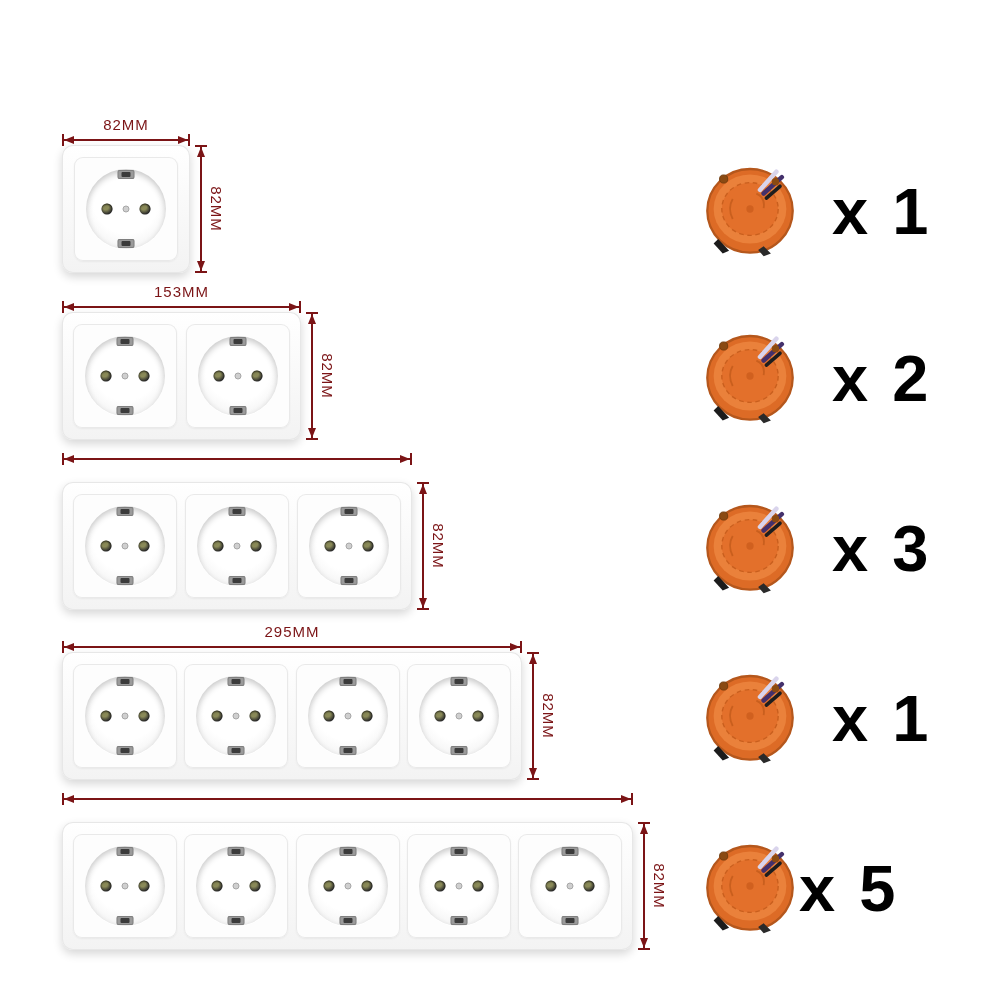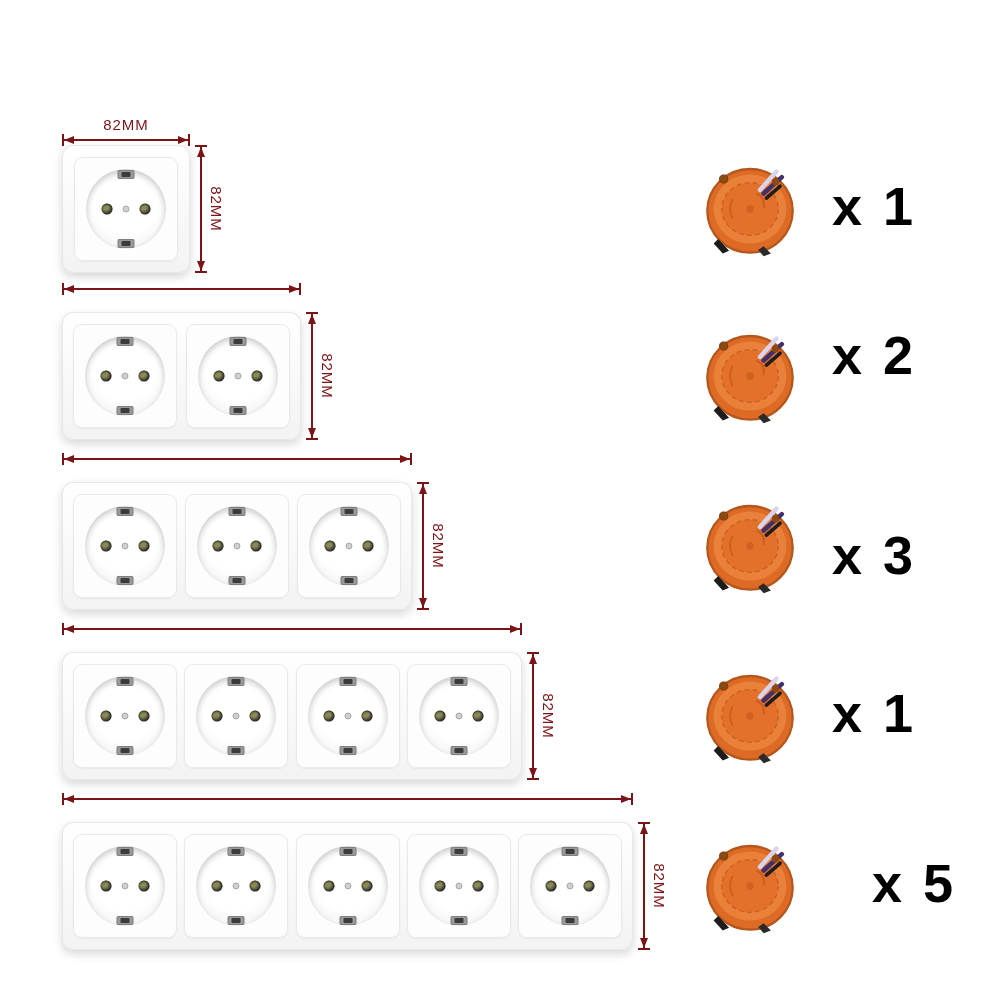--- a/index.html
+++ b/index.html
@@ -42,21 +42,21 @@
   .hr{left:calc(50% + 19px);transform:translate(-50%,-50%);}
   .center-dot{position:absolute;left:50%;top:50%;transform:translate(-50%,-50%);
               width:7px;height:7px;border-radius:50%;background:#cfcfcf;border:1px solid #a7a7a7;box-sizing:border-box;}
   .clip{position:absolute;left:50%;transform:translateX(-50%);width:17px;height:9px;background:#9a9a9a;border-radius:2px;
         box-shadow:inset 0 0 0 1px #7f7f7f;}
   .clip::after{content:"";position:absolute;left:4px;top:2px;width:9px;height:5px;background:#3b3b3b;border-radius:1px;}
   .clip.top{top:1px;} .clip.bottom{bottom:1px;}
 
   
   .jbox{position:absolute;width:100px;height:100px;}
-  .qty{position:absolute;color:#000;font-weight:900;font-size:54px;letter-spacing:3px;
+  .qty{position:absolute;color:#000;font-weight:900;font-size:65px;letter-spacing:3px;
        font-family:"Liberation Sans",sans-serif;line-height:1;}
 </style>
 </head>
 <body>
 
 <div class="stage">
 
   <section>
     <div class="dim-w" style="left:62px;top:116px;width:128px">
       <div class="dim-label">82MM</div>
@@ -102,20 +102,21 @@
         <circle cx="83" cy="25" r="4" fill="#8a4a12"></circle>
         <polygon points="20,88 32,101 25,104 15,93" fill="#1c1c1c"></polygon>
         <polygon points="70,96 78,104 70,107 64,100" fill="#2a2a2a"></polygon>
       </svg>
     </div>
     <div class="qty" style="left:832px;top:179px">x 1</div>
   </section>
 
   <section>
     <div class="dim-w" style="left:62px;top:283px;width:239px">
+      <div class="dim-label">153MM</div>
       <div class="dim-line">
         <span class="dim-tick tl"></span>
         <span class="dim-arr al"></span>
         <span class="dim-arr ar"></span>
         <span class="dim-tick tr"></span>
       </div>
     </div>
     <div class="plate" style="left:62px;top:312px;width:239px;height:128px">
       <div class="socket">
         <div class="recess">
@@ -155,21 +156,21 @@
         <circle cx="55" cy="55" r="4" fill="#d0601f"></circle>
         <path d="M66 34 L84 14" stroke="#d9d4ec" stroke-width="5" stroke-linecap="round"></path>
         <path d="M70 38 L90 20" stroke="#43306b" stroke-width="5" stroke-linecap="round"></path>
         <path d="M73 43 L88 30" stroke="#1e1e1e" stroke-width="4" stroke-linecap="round"></path>
         <circle cx="26" cy="22" r="4.5" fill="#8a4a12" stroke="#6d3a0d"></circle>
         <circle cx="83" cy="25" r="4" fill="#8a4a12"></circle>
         <polygon points="20,88 32,101 25,104 15,93" fill="#1c1c1c"></polygon>
         <polygon points="70,96 78,104 70,107 64,100" fill="#2a2a2a"></polygon>
       </svg>
     </div>
-    <div class="qty" style="left:832px;top:328px">x 2</div>
+    <div class="qty" style="left:832px;top:346px">x 2</div>
   </section>
 
   <section>
     <div class="dim-w" style="left:62px;top:453px;width:350px">
       <div class="dim-line">
         <span class="dim-tick tl"></span>
         <span class="dim-arr al"></span>
         <span class="dim-arr ar"></span>
         <span class="dim-tick tr"></span>
       </div>
@@ -222,25 +223,26 @@
         <circle cx="55" cy="55" r="4" fill="#d0601f"></circle>
         <path d="M66 34 L84 14" stroke="#d9d4ec" stroke-width="5" stroke-linecap="round"></path>
         <path d="M70 38 L90 20" stroke="#43306b" stroke-width="5" stroke-linecap="round"></path>
         <path d="M73 43 L88 30" stroke="#1e1e1e" stroke-width="4" stroke-linecap="round"></path>
         <circle cx="26" cy="22" r="4.5" fill="#8a4a12" stroke="#6d3a0d"></circle>
         <circle cx="83" cy="25" r="4" fill="#8a4a12"></circle>
         <polygon points="20,88 32,101 25,104 15,93" fill="#1c1c1c"></polygon>
         <polygon points="70,96 78,104 70,107 64,100" fill="#2a2a2a"></polygon>
       </svg>
     </div>
-    <div class="qty" style="left:832px;top:528px">x 3</div>
+    <div class="qty" style="left:832px;top:516px">x 3</div>
   </section>
 
   <section>
     <div class="dim-w" style="left:62px;top:623px;width:460px">
+      <div class="dim-label">295MM</div>
       <div class="dim-line">
         <span class="dim-tick tl"></span>
         <span class="dim-arr al"></span>
         <span class="dim-arr ar"></span>
         <span class="dim-tick tr"></span>
       </div>
     </div>
     <div class="plate" style="left:62px;top:652px;width:460px;height:128px">
       <div class="socket">
         <div class="recess">
@@ -383,16 +385,16 @@
         <circle cx="55" cy="55" r="4" fill="#d0601f"></circle>
         <path d="M66 34 L84 14" stroke="#d9d4ec" stroke-width="5" stroke-linecap="round"></path>
         <path d="M70 38 L90 20" stroke="#43306b" stroke-width="5" stroke-linecap="round"></path>
         <path d="M73 43 L88 30" stroke="#1e1e1e" stroke-width="4" stroke-linecap="round"></path>
         <circle cx="26" cy="22" r="4.5" fill="#8a4a12" stroke="#6d3a0d"></circle>
         <circle cx="83" cy="25" r="4" fill="#8a4a12"></circle>
         <polygon points="20,88 32,101 25,104 15,93" fill="#1c1c1c"></polygon>
         <polygon points="70,96 78,104 70,107 64,100" fill="#2a2a2a"></polygon>
       </svg>
     </div>
-    <div class="qty" style="left:872px;top:856px">x 5</div>
+    <div class="qty" style="left:799px;top:856px">x 5</div>
   </section>
 
 </div>
 
 </body></html>

